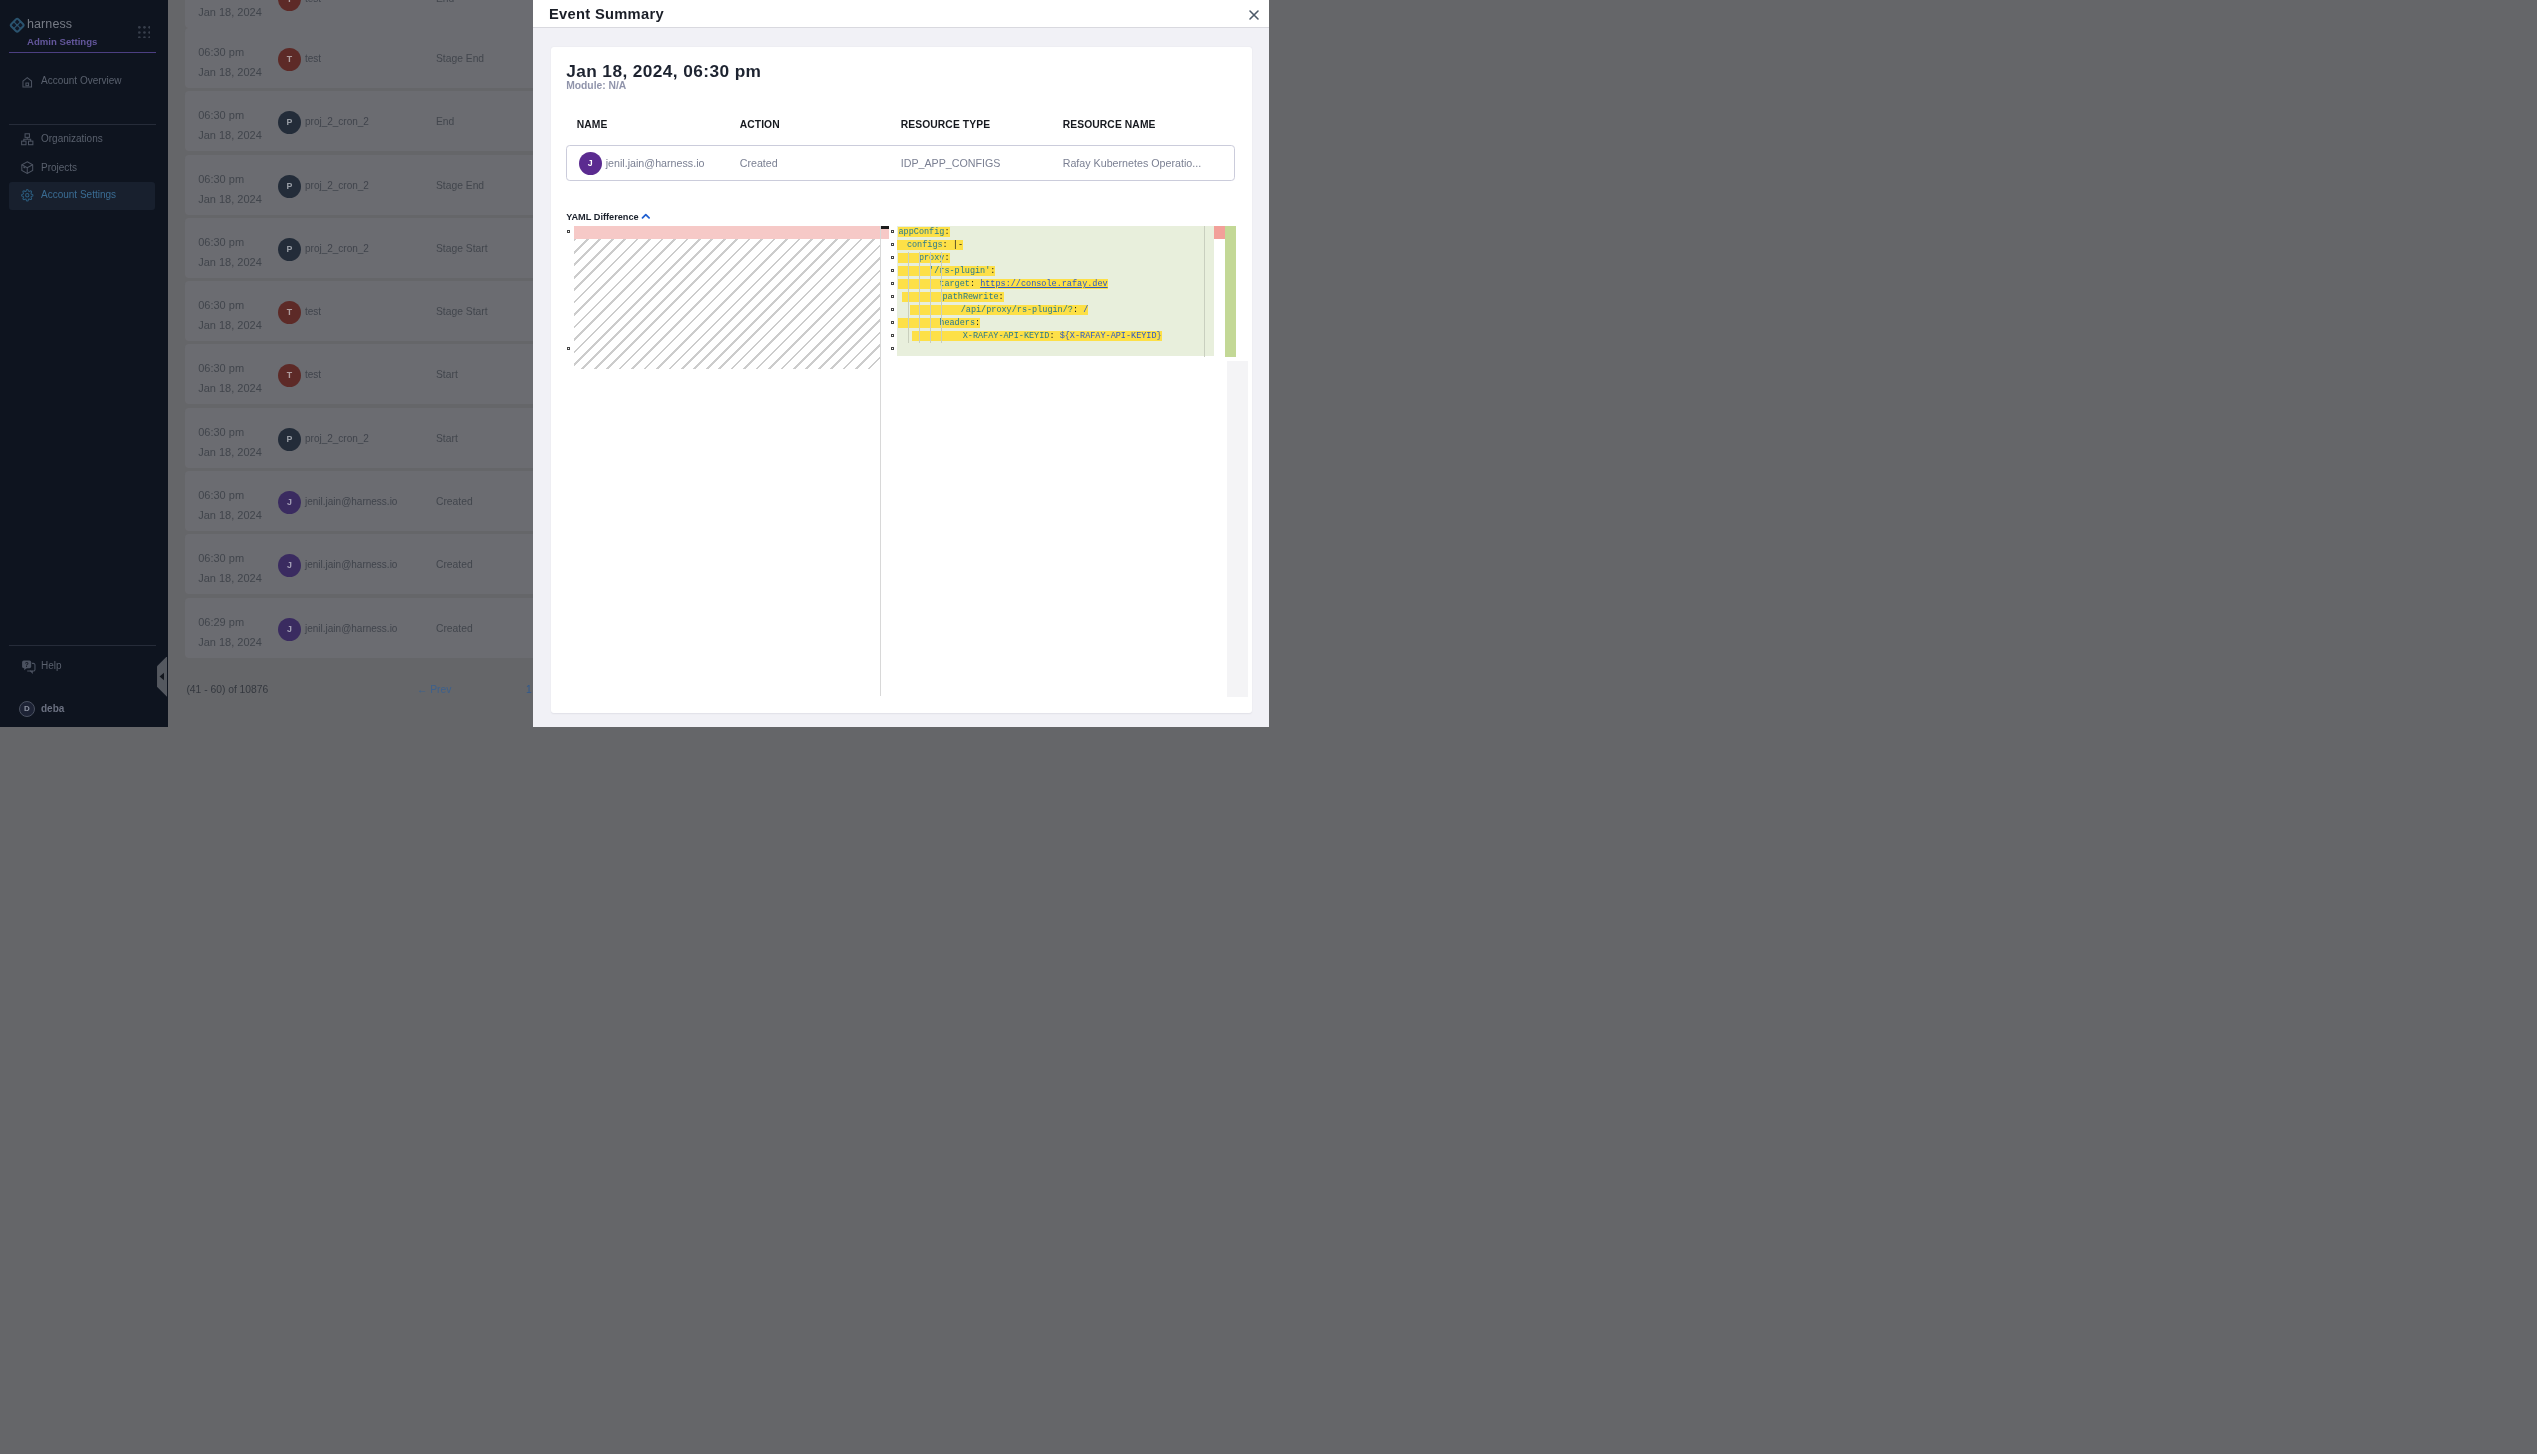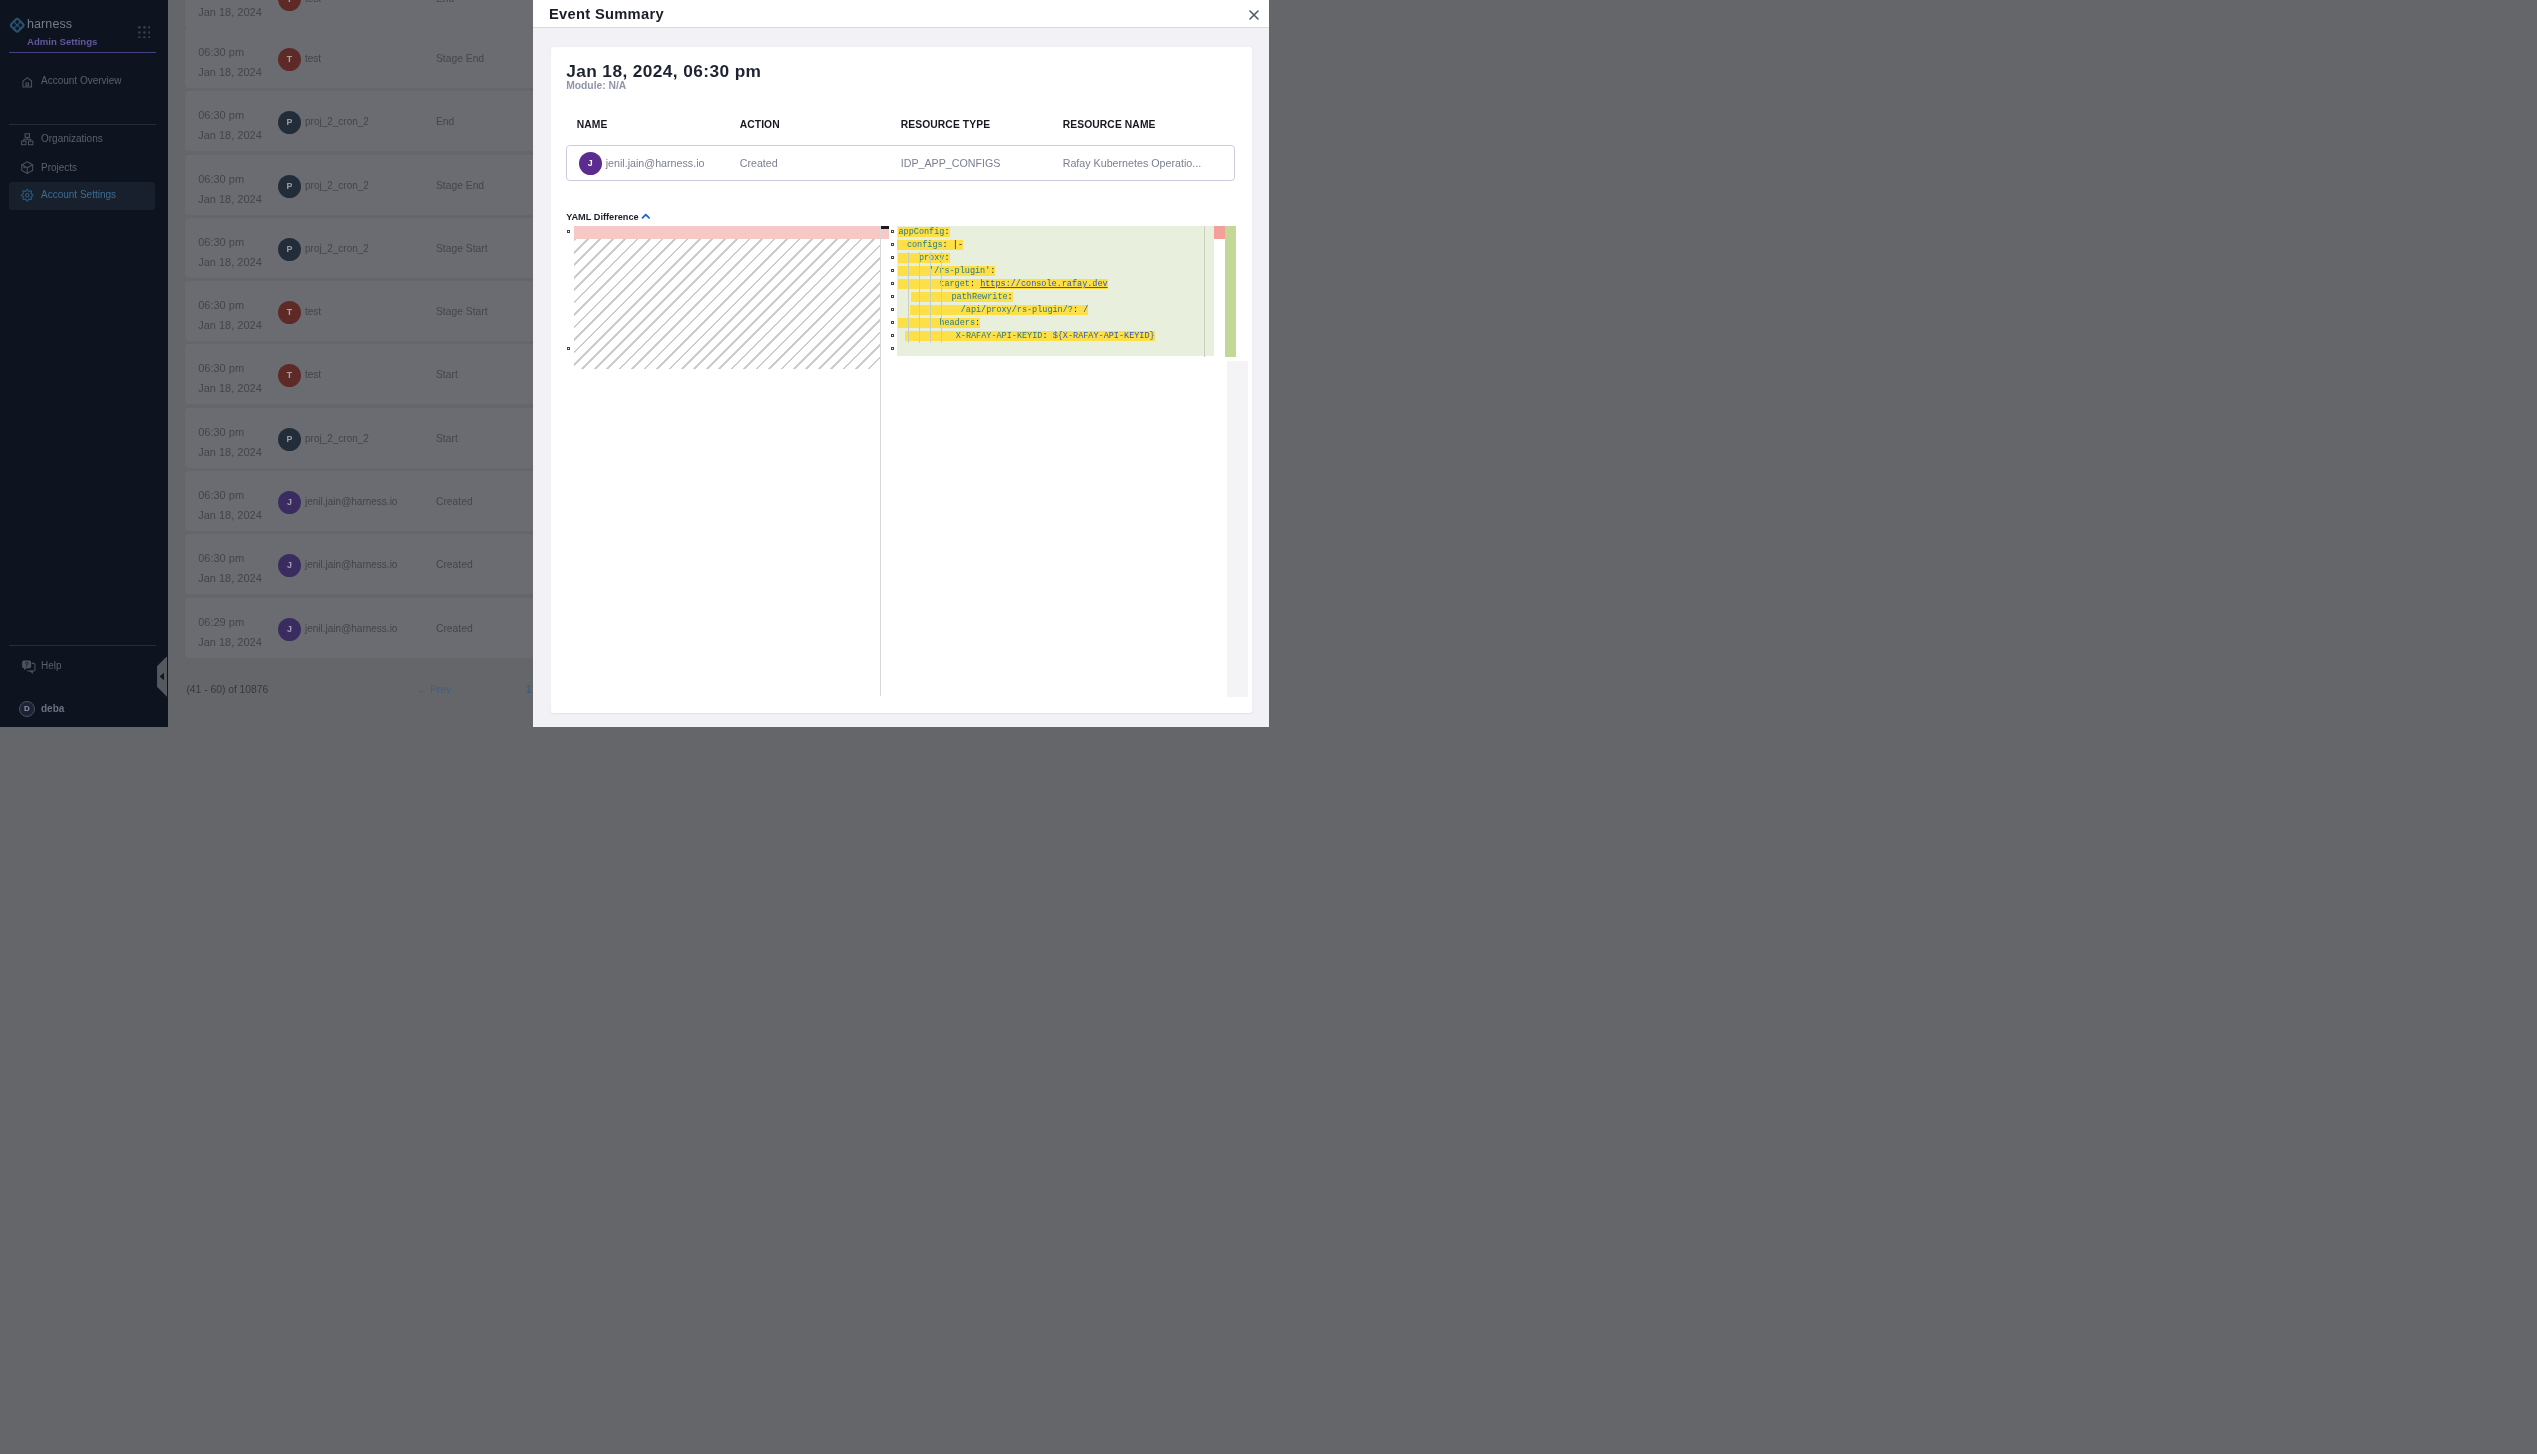--- a/index.html
+++ b/index.html
@@ -218,24 +218,24 @@
       <div class="sq" style="left:340px;top:248px"></div>
       <div class="sq" style="left:340px;top:261px"></div>
       <div class="sq" style="left:340px;top:274px"></div>
       <div class="sq" style="left:340px;top:287px"></div>
       <div class="sq" style="left:340px;top:300px"></div>
 <div class="cline" style="left:346px;top:179px"><span style="padding-left:1.8px"><span class="hl"><span class="k">appConfig</span><span class="pu">:</span></span></span></div>
 <div class="cline" style="left:346px;top:192px"><span style="padding-left:0"><span class="hl">  <span class="k">configs</span><span class="pu">:</span> <span class="pu">|-</span></span></span></div>
 <div class="cline" style="left:346px;top:205px"><span style="padding-left:1.8px"><span class="hl">    <span class="k">proxy</span><span class="pu">:</span></span></span></div>
 <div class="cline" style="left:346px;top:218px"><span style="padding-left:1.8px"><span class="hl">      <span class="k">'/rs-plugin'</span><span class="pu">:</span></span></span></div>
 <div class="cline" style="left:346px;top:231px"><span style="padding-left:1.8px"><span class="hl">        <span class="k">target</span><span class="pu">:</span> <span class="bl"><u>https://console.rafay.dev</u></span></span></span></div>
-<div class="cline" style="left:346px;top:244px"><span style="padding-left:14px"><span class="hl">        <span class="k">pathRewrite</span><span class="pu">:</span></span></span></div>
+<div class="cline" style="left:346px;top:244px"><span style="padding-left:5px"><span class="hl">        <span class="k">pathRewrite</span><span class="pu">:</span></span></span></div>
 <div class="cline" style="left:346px;top:257px"><span style="padding-left:13px"><span class="hl">          <span class="k">/api/proxy/rs-plugin/?</span><span class="pu">:</span> <span class="bl">/</span></span></span></div>
 <div class="cline" style="left:346px;top:270px"><span style="padding-left:1.8px"><span class="hl">        <span class="k">headers</span><span class="pu">:</span></span></span></div>
-<div class="cline" style="left:346px;top:283px"><span style="padding-left:8px"><span class="hl">          <span class="k">X-RAFAY-API-KEYID</span><span class="pu">:</span> <span class="bl">${X-RAFAY-API-KEYID}</span></span></span></div>
+<div class="cline" style="left:346px;top:283px"><span style="padding-left:15px"><span class="hl">          <span class="k">X-RAFAY-API-KEYID</span><span class="pu">:</span> <span class="bl">${X-RAFAY-API-KEYID}</span></span></span></div>
 <div class="cline" style="left:346px;top:296px"><span style="padding-left:1.8px"></span></div>
 <div class="iguide" style="left:357px;top:205px;height:91px"></div>
 <div class="iguide" style="left:368px;top:205px;height:91px"></div>
 <div class="iguide" style="left:379px;top:205px;height:91px"></div>
 <div class="iguide" style="left:390px;top:205px;height:91px"></div>
 <div class="abs" style="left:653px;top:179px;width:0.7px;height:131px;background:#c9cfbf"></div>
 <div class="abs" style="left:663px;top:179px;width:11.4px;height:13px;background:#f2a099"></div>
 <div class="abs" style="left:674px;top:179px;width:11px;height:131px;background:#c3d896"></div>
 <div class="abs" style="left:676px;top:314px;width:21.3px;height:336px;background:#f4f4f6"></div>
 </div>

